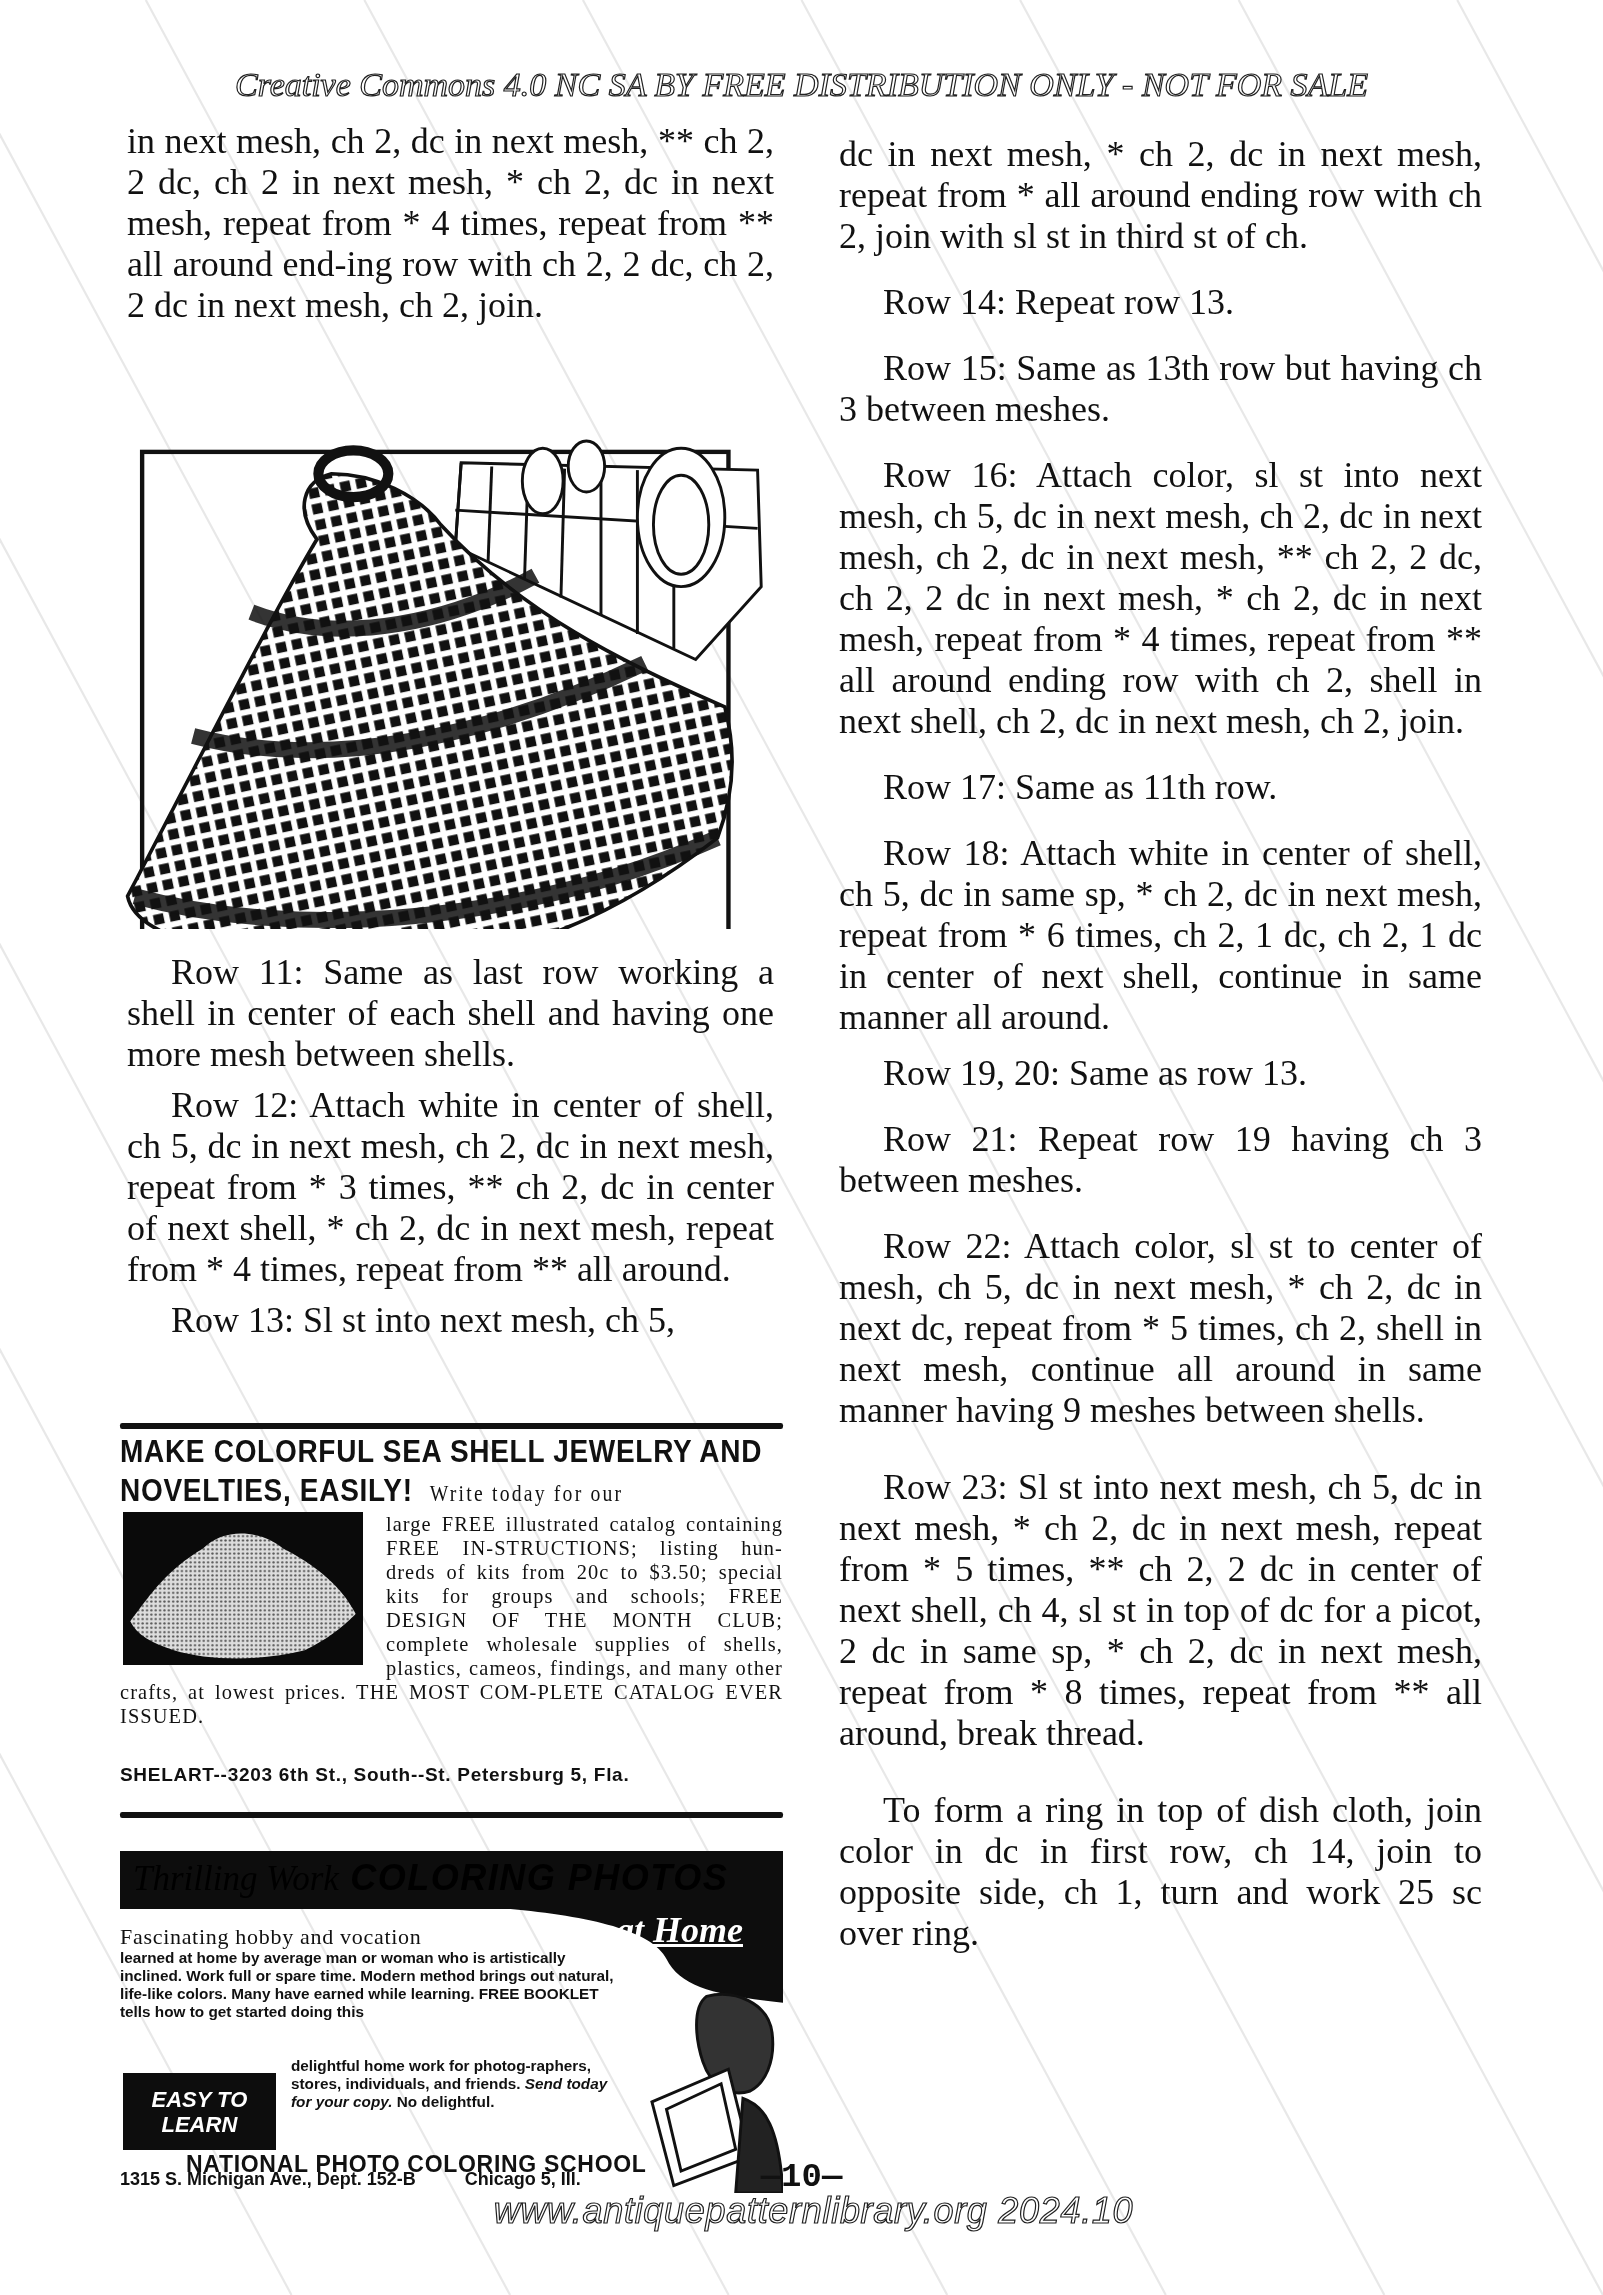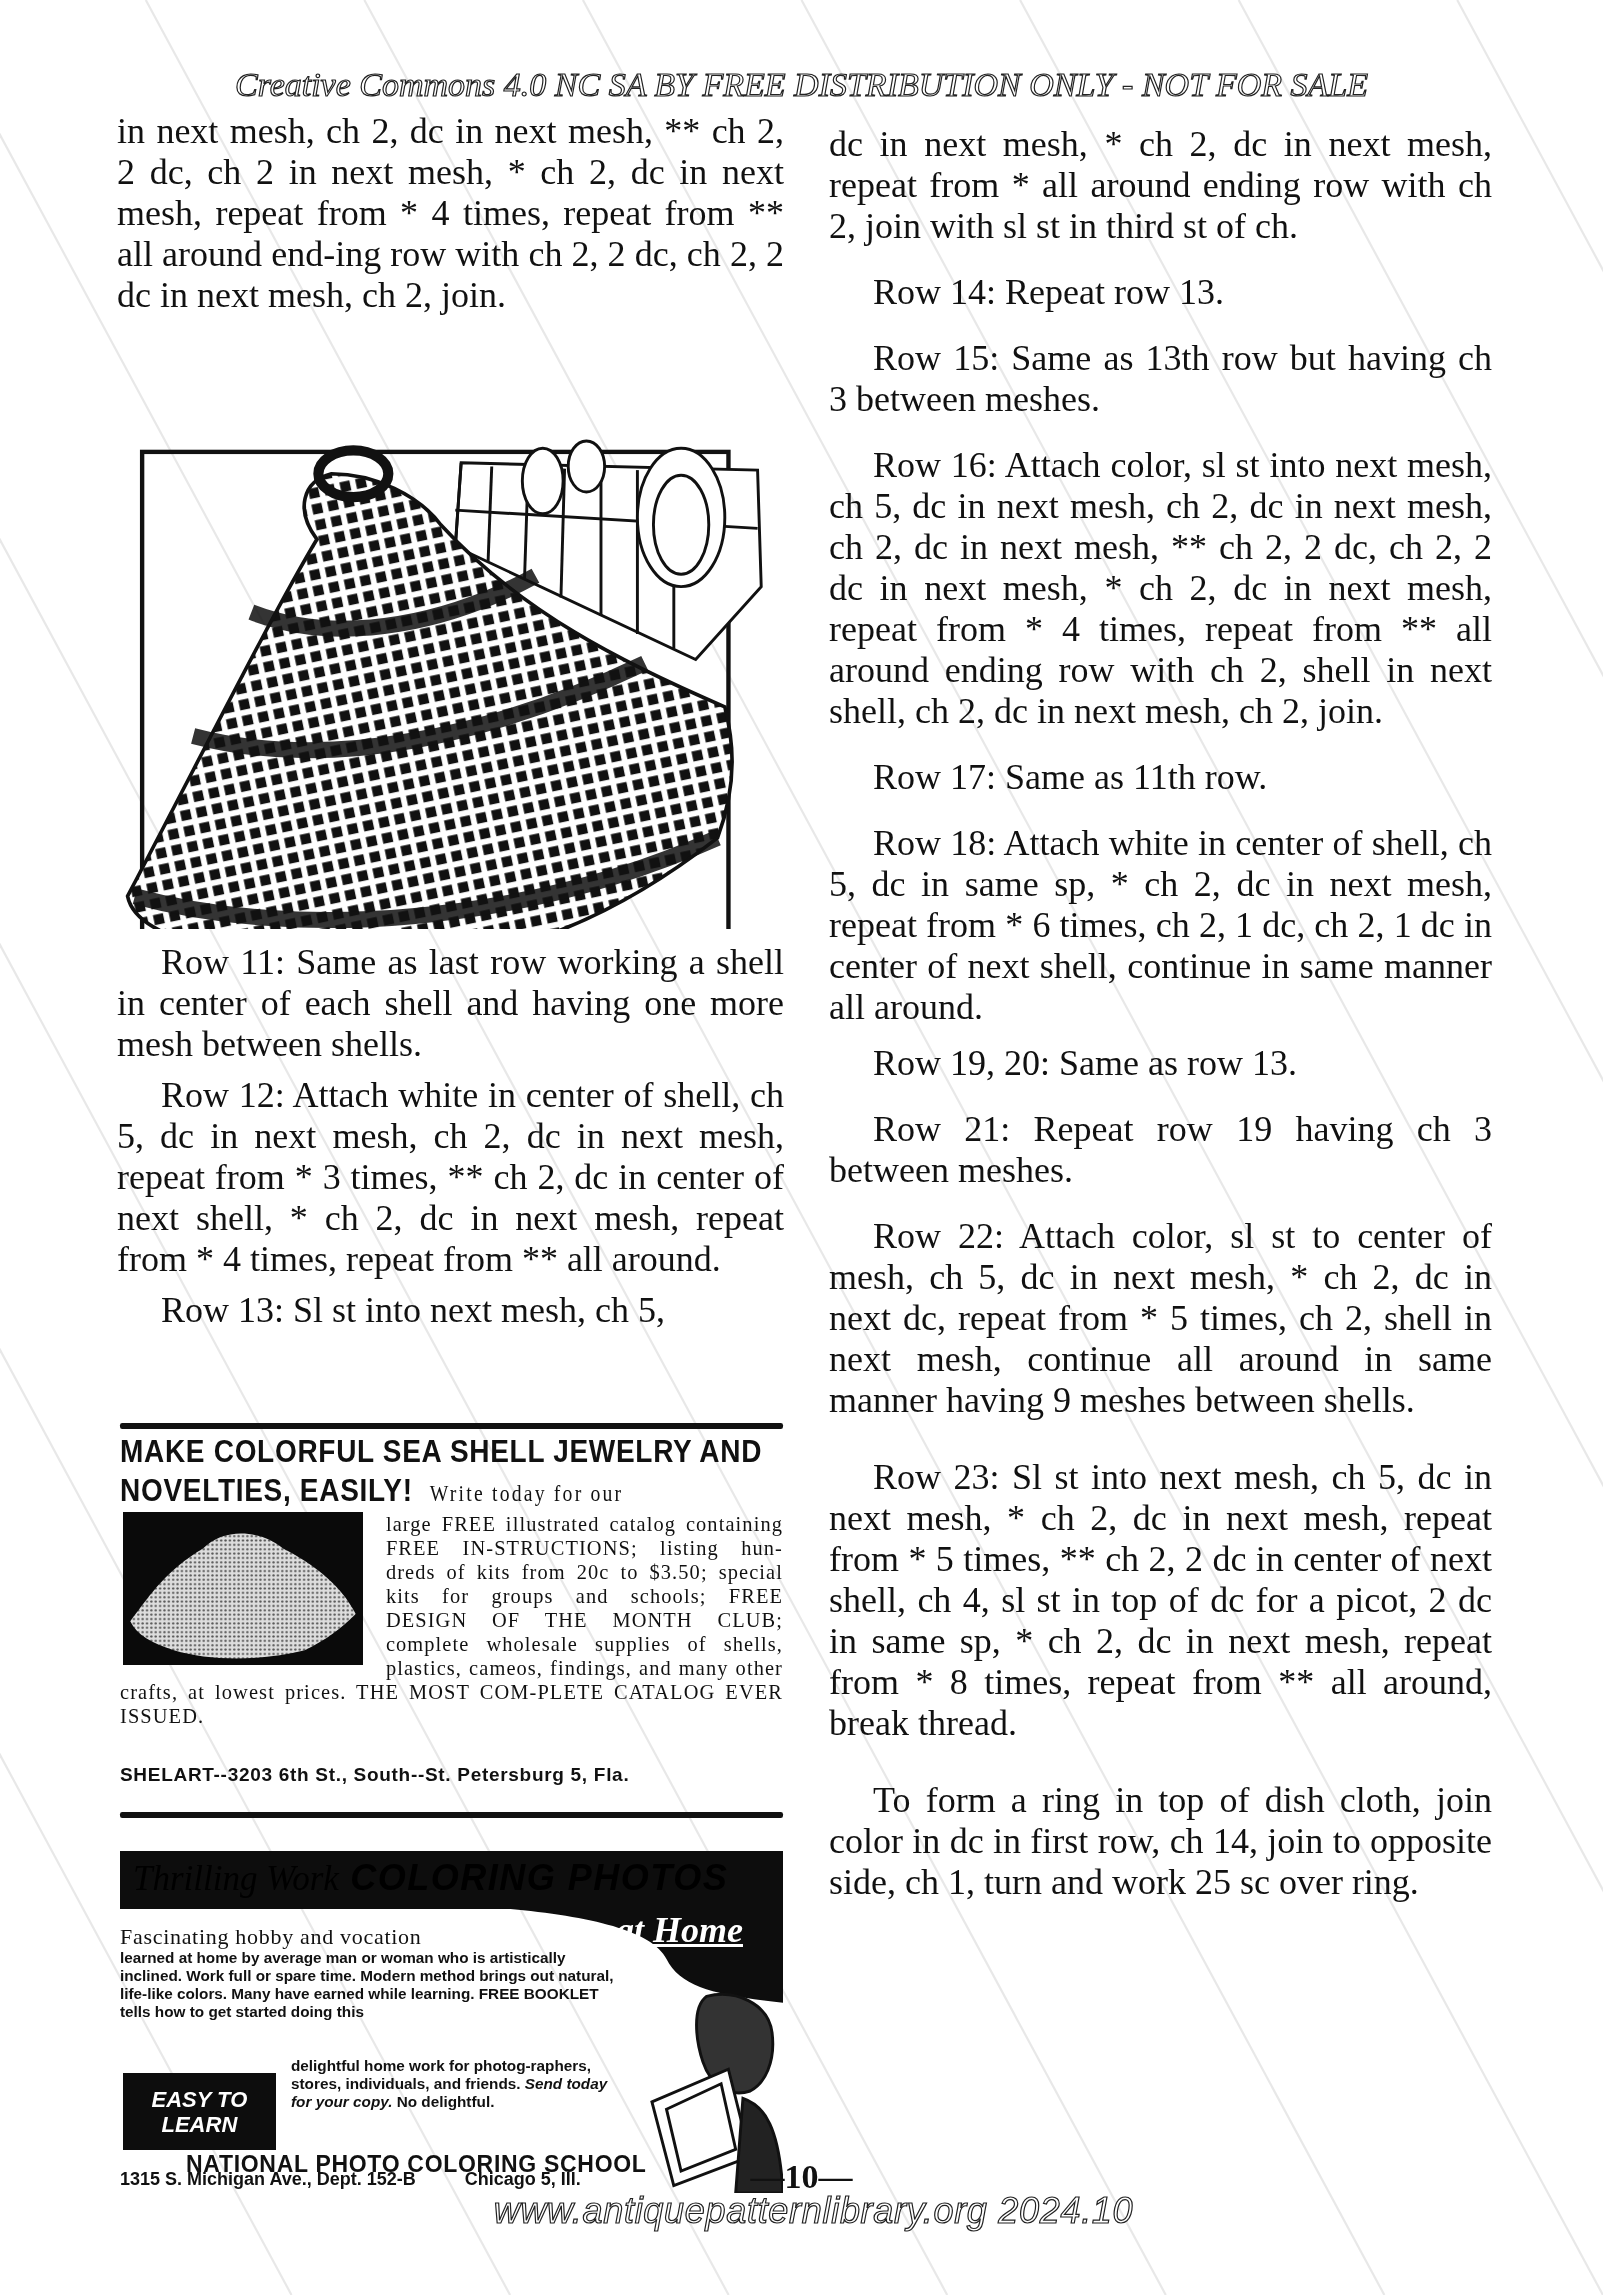--- a/index.html
+++ b/index.html
@@ -4,21 +4,21 @@
 <style>
   html, body { margin:0; padding:0; background:#ffffff; }
   body { width:1603px; height:2295px; position:relative; overflow:hidden;
          font-family:"DejaVu Serif", "Liberation Serif", serif; color:#111; }
   .watermark-lines { position:absolute; inset:0; pointer-events:none; }
   .header-notice { position:absolute; left:0; width:1603px; top:66px; text-align:center;
          font-family:"Liberation Serif", serif; font-style:italic; font-size:34px;
          color:#fff; -webkit-text-stroke:1.2px #222; letter-spacing:0px; }
   .col { position:absolute; font-family:"Liberation Serif", serif; font-size:36px; line-height:41px;
          text-align:justify; }
-  .col p { margin:0; }
+  .col p { margin:10px; }
   .col p.indent { text-indent:44px; }
   .col p.gap { margin-top:25px; }
   .col-left-top { left:117px; top:111px; width:667px; }
   .col-left-rows { left:117px; top:942px; width:667px; }
   .col-right { left:829px; top:124px; width:663px; }
   .figure { position:absolute; left:113px; top:430px; width:681px; height:499px; }
   .rule { position:absolute; left:120px; width:663px; height:5.8px; background:#111; border-radius:2.2px; }
   .ad1 { position:absolute; left:120px; top:1432px; width:663px; height:364px; font-family:"Liberation Serif", serif; }
   .ad1-headline { font-family:"Liberation Sans", sans-serif; font-weight:bold; font-size:28px; line-height:34px;
          letter-spacing:0.7px; transform:scaleY(1.15); transform-origin:top left; }
@@ -44,21 +44,21 @@
   .ad2-body2 em { font-style:italic; }
   .ad2-easy { position:absolute; left:2.9px; top:222px; width:153px; height:77px; background:#0d0d0d; color:#fff;
          font-family:"Liberation Sans", sans-serif; font-weight:bold; font-style:italic; font-size:22px; line-height:25px;
          text-align:center; display:flex; flex-direction:column; justify-content:center; }
   .ad2-school { position:absolute; left:66px; top:300px; font-family:"Liberation Sans", sans-serif; font-weight:bold; font-size:23px;
          letter-spacing:0.7px; white-space:nowrap; }
   .ad2-address { position:absolute; left:0; top:318px; font-family:"Liberation Sans", sans-serif; font-weight:bold; font-size:18px;
          white-space:nowrap; }
   .ad2-address .city { margin-left:44px; }
   .ad2-illustration { position:absolute; left:521px; top:138px; width:142px; height:204px; }
-  .page-number { position:absolute; left:0; width:1603px; top:2158px; text-align:center; font-family:Liberation Serif, serif;
+  .page-number { position:absolute; left:0; width:1603px; top:2158px; text-align:center; font-family:Liberation Mono, monospace;
          font-size:34px; font-weight:bold; }
   .footer-url { position:absolute; left:12px; width:1603px; top:2190px; text-align:center; font-family:Liberation Sans, sans-serif;
          font-style:italic; font-size:36px; color:#fff; -webkit-text-stroke:1.2px #222; letter-spacing:0.7px; }
 </style>
 </head>
 <body>
 
 <svg class="watermark-lines" width="1603" height="2295" viewBox="0 0 2200 3150">
   <g stroke="#e8e8e8" stroke-width="3" fill="none">
     <line x1="-400" y1="0" x2="1300" y2="3150"></line>

